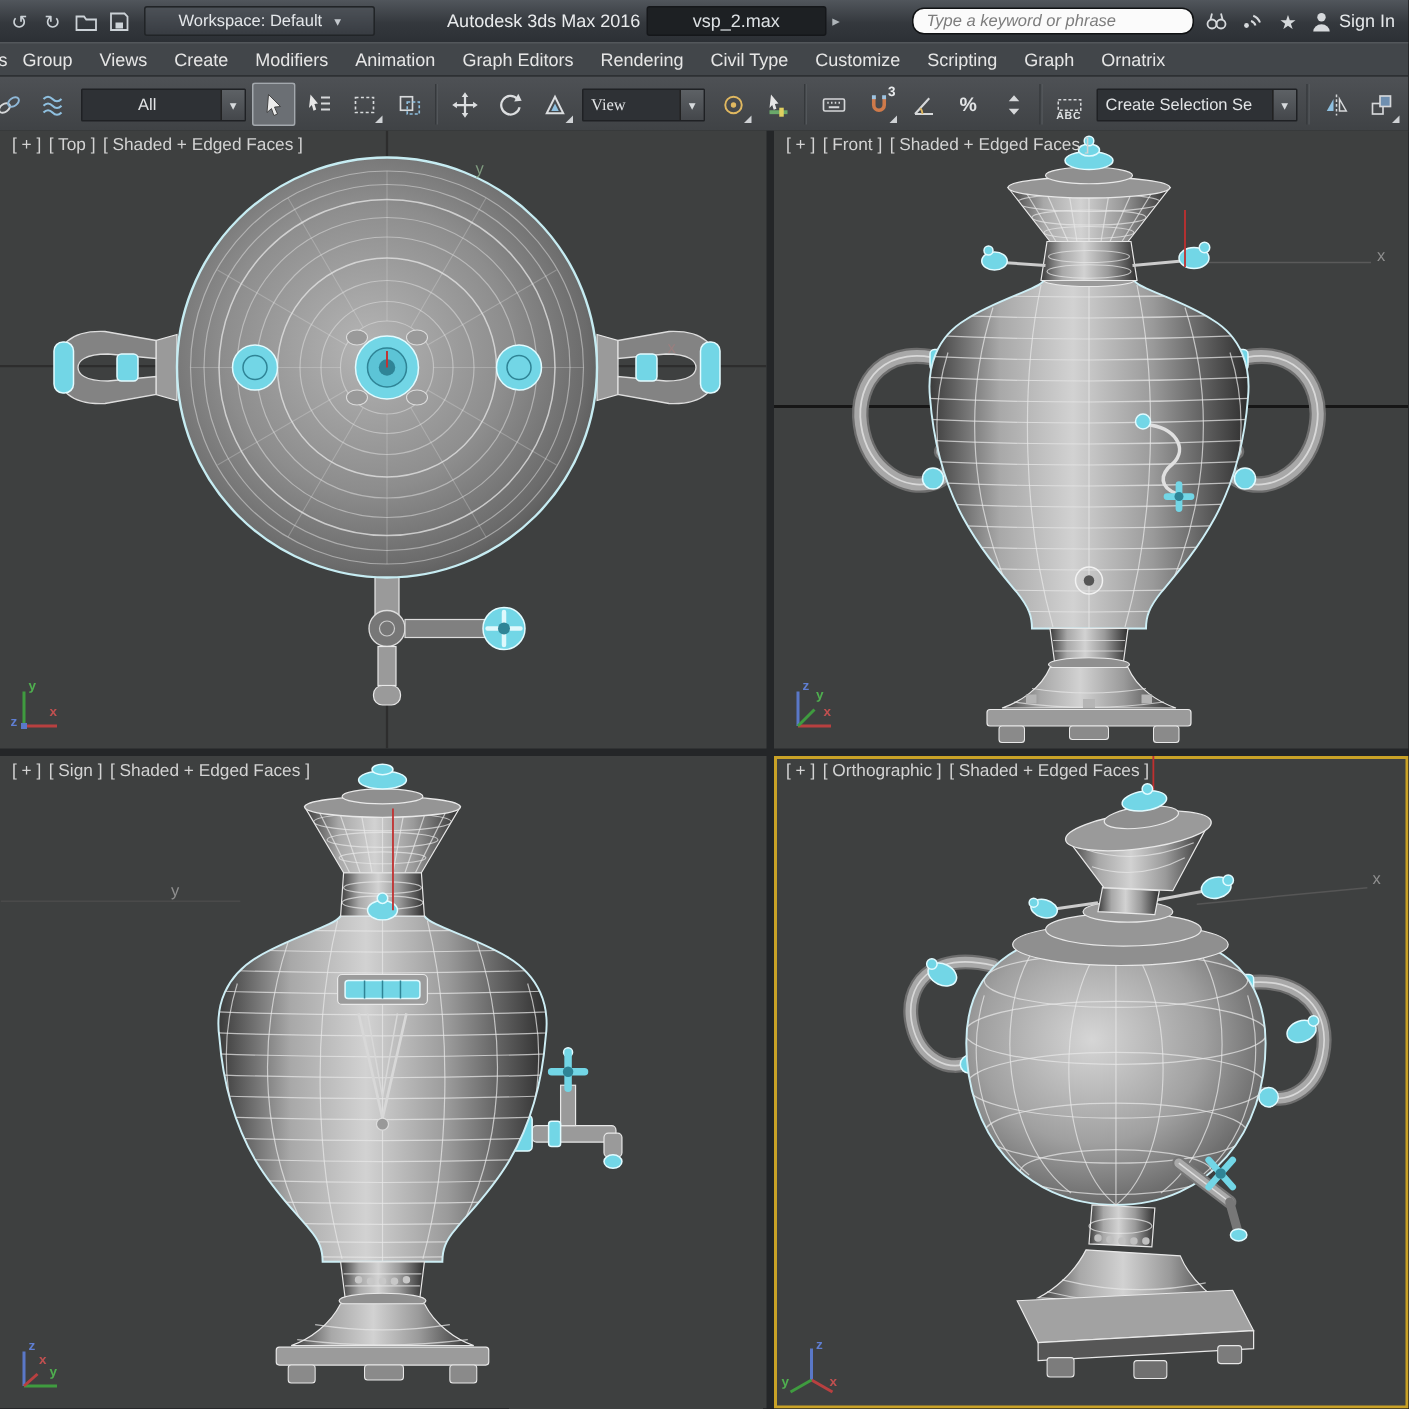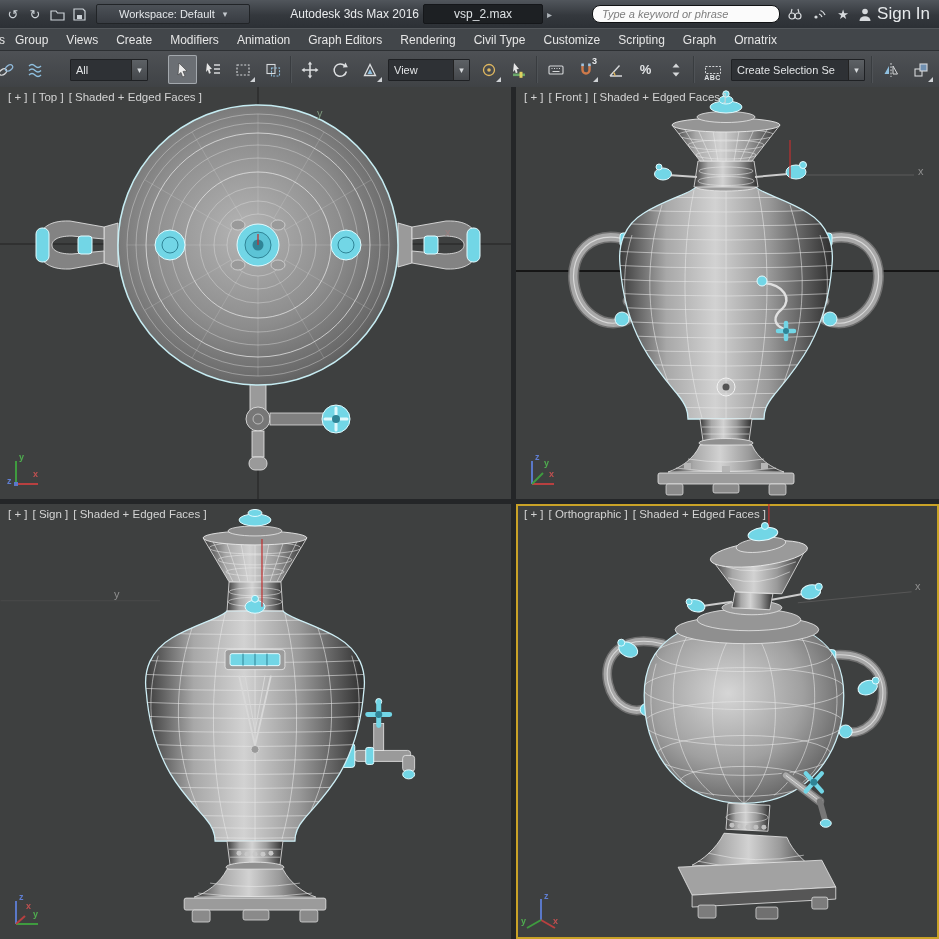--- a/index.html
+++ b/index.html
@@ -18,21 +18,21 @@
   .title-center{flex:1;display:flex;align-items:center;justify-content:center;gap:4px;
     font-size:12px;color:#e9ebed;white-space:nowrap;text-align:right;}
   .filename-chip{background:#1d2023;border:1px solid #15171a;border-radius:2px;
     padding:2px 30px;color:#dde1e4;font-size:12px;}
   .title-arrow{color:#aeb4b9;font-size:10px;}
   .infocenter{display:flex;align-items:center;gap:6px;padding-right:9px;}
   .ic-search{width:168px;height:16px;border-radius:8px;border:1px solid #101214;background:#fbfbfb;
     font-size:11px;font-style:italic;color:#333;padding:0 9px;outline:none;font-family:"Liberation Sans",sans-serif;}
   .ic-search::placeholder{color:#7d7d7d;font-style:italic;}
   .ic-btn{width:18px;height:18px;display:flex;align-items:center;justify-content:center;color:#d6d9dc;font-size:12px;}
-  .signin{display:flex;align-items:center;gap:5px;font-size:17px;color:#e6e9eb;}
+  .signin{display:flex;align-items:center;gap:5px;font-size:12px;color:#e6e9eb;}
 
   
   .menubar{position:absolute;top:28px;left:0;width:939px;height:22px;background:#42464a;
     border-top:1px solid #53575b;display:flex;align-items:center;font-size:12px;color:#e6e6e6;padding-left:0;}
   .menu-item{padding:0 9px;line-height:22px;}
   .menu-partial{display:inline-block;width:7px;overflow:hidden;margin-left:-1px;padding:0;}
 
   
   .toolbar{position:absolute;top:50px;left:0;width:939px;height:37px;
     background:linear-gradient(#4e5155,#3f4245);border-top:1px solid #2d3033;border-bottom:1px solid #232527;
@@ -162,21 +162,21 @@
       <svg width="18" height="18">
         <ellipse cx="6" cy="11" rx="4" ry="2.6" transform="rotate(-35 6 11)" fill="none" stroke="#d6d8da" stroke-width="1.3"></ellipse>
         <ellipse cx="12" cy="7" rx="4" ry="2.6" transform="rotate(-35 12 7)" fill="none" stroke="#8fb8d8" stroke-width="1.3"></ellipse>
       </svg>
     </div>
     <div class="tb-btn">
       <svg width="18" height="18">
         <path d="M2 5 q3 -3 6 0 t6 0 M2 9.5 q3 -3 6 0 t6 0 M2 14 q3 -3 6 0 t6 0" fill="none" stroke="#8fc0e0" stroke-width="1.4"></path>
       </svg>
     </div>
-    <div class="tb-combo" style="width:76px;margin:0 19px;">
+    <div class="tb-combo" style="width:76px;margin:0 3px;padding-left:32px;">
       <span class="combo-text" style="flex:1;">All</span>
       <span class="combo-arrow">▾</span>
     </div>
     <div class="tb-btn active">
       <svg width="18" height="18">
         <path d="M5 2 L13 10 L9 10.4 L11 15 L8.6 16 L7 11.4 L4 14 Z" fill="#ececec" stroke="#3a3a3a" stroke-width=".6"></path>
       </svg>
     </div>
     <div class="tb-btn">
       <svg width="18" height="18">
@@ -208,21 +208,21 @@
         <path d="M14.5 1.5 L16.8 6.2 L11.8 6.6 Z" fill="#dcdee0"></path>
       </svg>
     </div>
     <div class="tb-btn flyout">
       <svg width="18" height="18">
         <path d="M3.5 14.5 L9 3.5 L14.5 14.5 Z" fill="none" stroke="#dcdee0" stroke-width="1.3"></path>
         <path d="M6.5 13 L9 8 L11.5 13 Z" fill="#8fc0e0"></path>
       </svg>
     </div>
     <div class="tb-combo" style="width:80px;margin:0 3px;">
-      <span class="combo-text" style="flex:1;">View</span>
+      <span class="combo-text" style="flex:1;font-family:Liberation Serif, serif;">View</span>
       <span class="combo-arrow">▾</span>
     </div>
     <div class="tb-btn flyout">
       <svg width="18" height="18">
         <circle cx="9" cy="9" r="5.5" fill="none" stroke="#e0b860" stroke-width="1.3"></circle>
         <circle cx="9" cy="9" r="1.8" fill="#e0b860"></circle>
       </svg>
     </div>
     <div class="tb-btn">
       <svg width="18" height="18">

